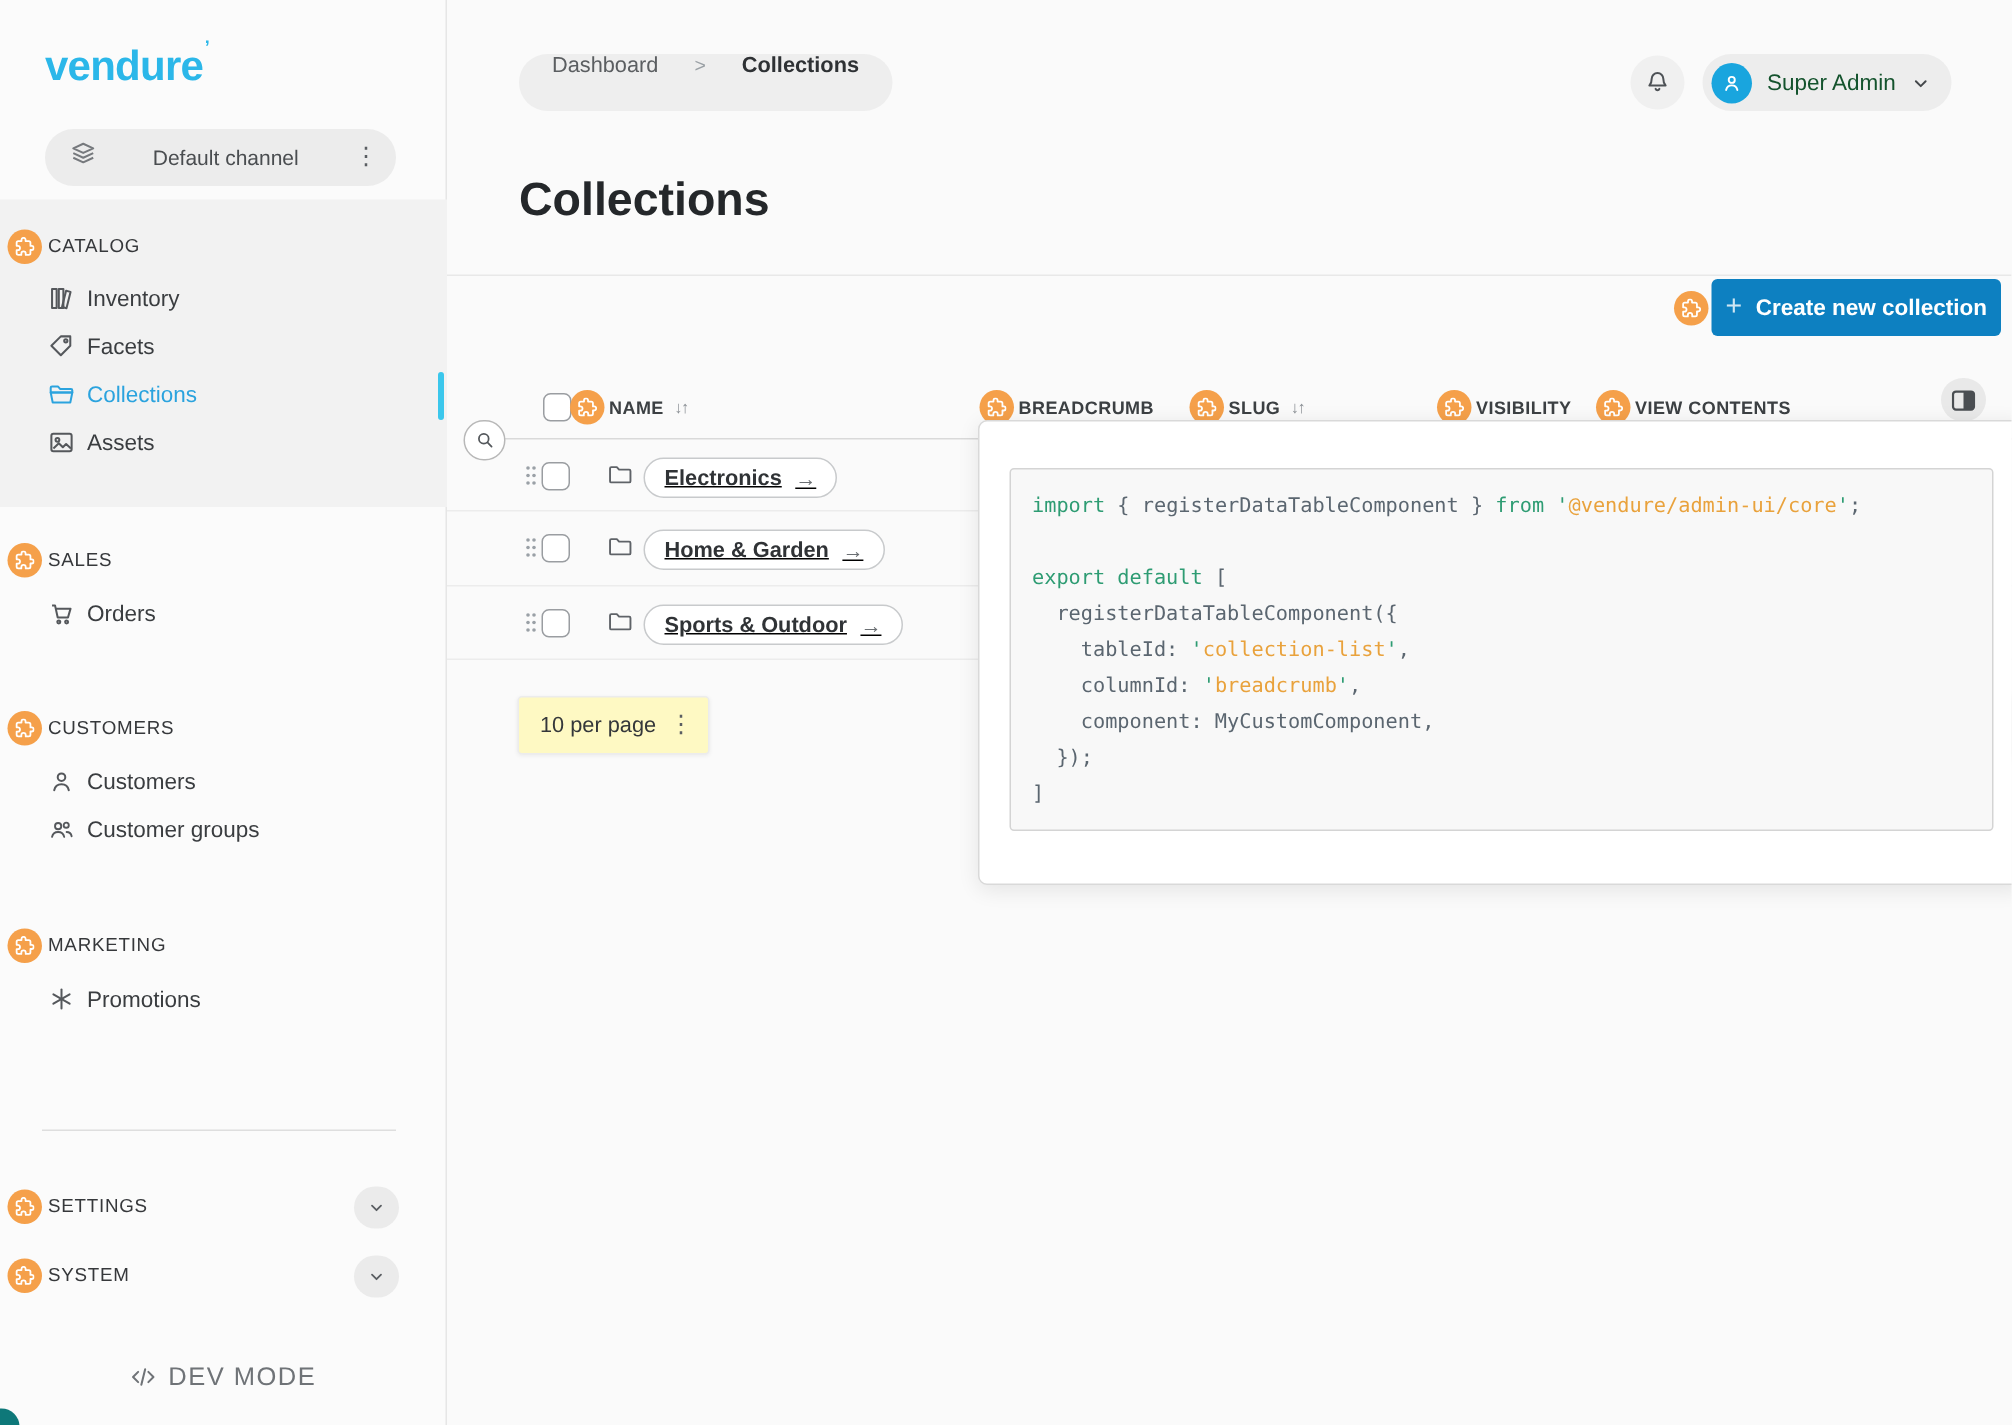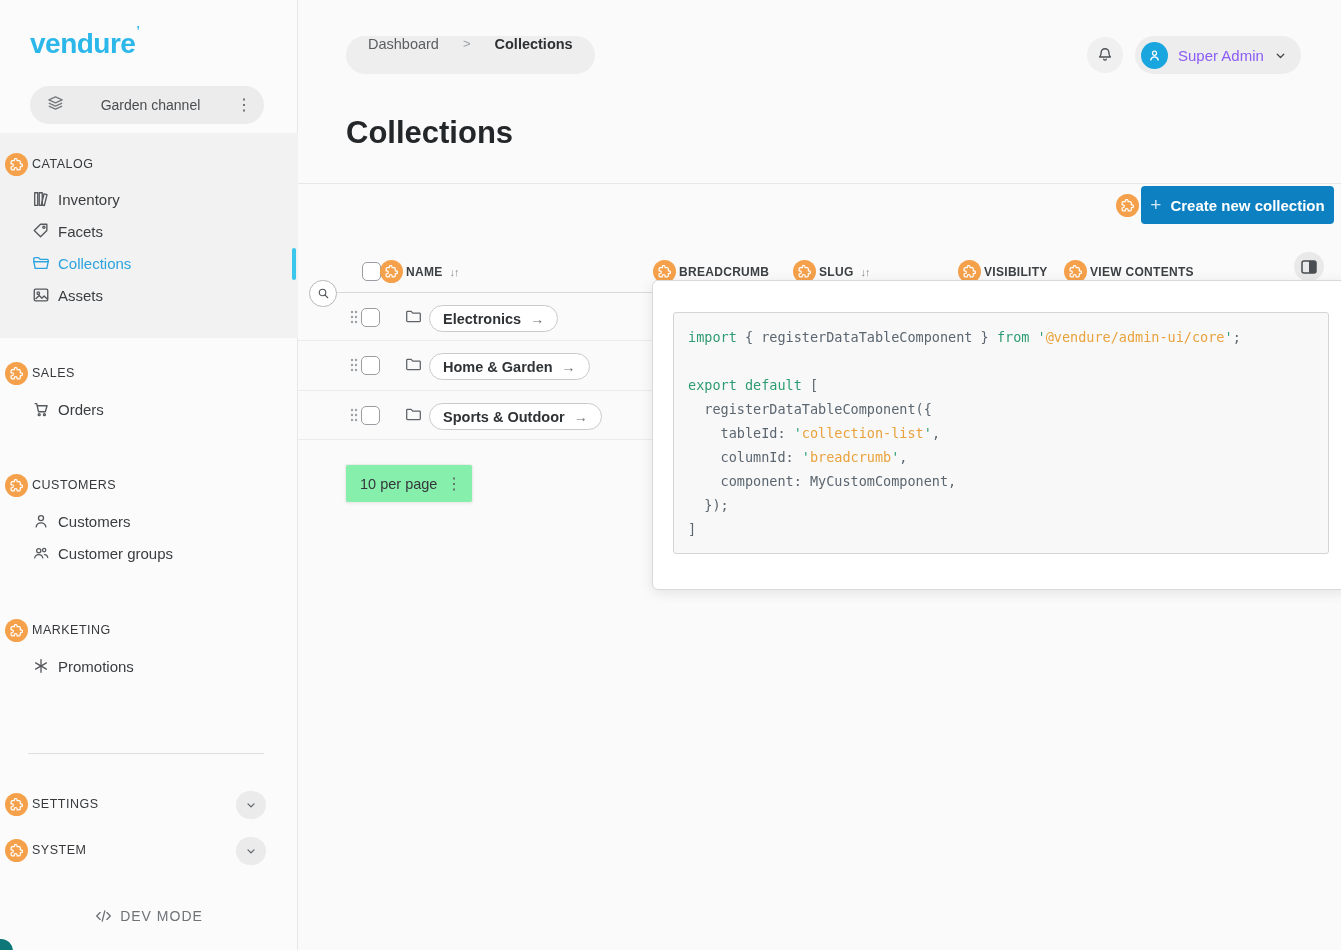--- a/index.html
+++ b/index.html
@@ -25,35 +25,35 @@
   .nav-item { position:absolute; left:0; width:298px; height:30px; display:flex; align-items:center; cursor:pointer; }
   .nav-item svg { position:absolute; left:32px; }
   .nav-item .ilabel { position:absolute; left:58px; font-size:15px; color:#3a3d40; }
   .nav-item.active .ilabel { color:#2ba3de; }
   .active-bar { position:absolute; right:1px; top:248px; width:4px; height:32px; background:#3bc7ec; border-radius:2px; }
 
   .side-divider { position:absolute; left:28px; top:753px; width:236px; height:1px; background:#dedede; }
 
   .collapser { position:absolute; left:236px; width:30px; height:28px; background:#ebebeb; border-radius:14px; display:flex; align-items:center; justify-content:center; cursor:pointer; }
 
-  .devmode { position:absolute; left:0; top:908px; width:298px; display:flex; align-items:center; justify-content:center; gap:8px; color:#6f7377; font-size:14px; letter-spacing:1px; cursor:pointer; }
+  .devmode { position:absolute; left:0; top:908px; width:298px; display:flex; align-items:center; justify-content:center; gap:8px; color:#6f7377; font-size:17px; letter-spacing:1px; cursor:pointer; }
   .corner-bubble { position:absolute; left:-11px; top:939px; width:24px; height:24px; border-radius:50%; background:#0e7879; }
 
   
   .badge { width:23px; height:23px; border-radius:50%; background:#f5a04a; display:inline-flex; align-items:center; justify-content:center; flex:none; cursor:pointer; }
 
   
   .breadcrumb-pill { position:absolute; left:346px; top:36px; height:38px; border-radius:19px; background:#eeeeee; display:flex; align-items:flex-start; gap:24px; padding:0 22px; }
   .breadcrumb-pill .bc-root { font-size:14.5px; color:#5b5e61; cursor:pointer; }
   .breadcrumb-pill .bc-sep { color:#9aa0a5; font-size:13px; }
   .breadcrumb-pill .bc-current { font-size:14.5px; color:#2e3134; font-weight:700; }
   .bell-btn { position:absolute; left:1087px; top:37px; width:36px; height:36px; border-radius:50%; background:#f0f0f0; display:flex; align-items:center; justify-content:center; cursor:pointer; }
   .user-pill { position:absolute; left:1135px; top:36px; width:166px; height:38px; border-radius:19px; background:#ededed; display:flex; align-items:center; padding:0 14px 0 6px; cursor:pointer; }
   .avatar { width:27px; height:27px; border-radius:50%; background:#19a5de; display:flex; align-items:center; justify-content:center; flex:none; }
-  .user-pill .uname { flex:1; margin:0 8px 0 10px; font-size:15px; color:#8b5cf6; }
+  .user-pill .uname { flex:1; margin:0 8px 0 10px; font-size:15px; color:#14532d; }
 
   .page-title { position:absolute; left:346px; top:115px; font-size:31px; font-weight:700; color:#24272a; }
   .main-hr { position:absolute; left:298px; top:183px; width:1043px; height:1px; background:#e8e8e8; }
 
   .create-badge { position:absolute; left:1116px; top:194px; }
   .create-btn { position:absolute; left:1141px; top:186px; width:193px; height:38px; background:#0d80c1; border:none; border-radius:4px; color:#fff; font-size:15px; font-weight:700; font-family:"Liberation Sans", sans-serif; display:flex; align-items:center; justify-content:center; gap:9px; cursor:pointer; }
   .create-btn .plus { font-weight:400; font-size:19px; color:#cfe6f3; }
 
   
   .th-border { position:absolute; left:332px; top:292px; width:1009px; height:1px; background:#d9d9d9; }
@@ -61,25 +61,25 @@
   .hdr-cell { position:absolute; top:250px; height:43px; display:flex; align-items:center; gap:3px; }
   .hdr-label { font-size:12px; font-weight:700; color:#3c4043; letter-spacing:.3px; }
   .sort-icon { font-size:11px; color:#8a8f94; letter-spacing:-1px; margin-left:4px; cursor:pointer; }
   .colpicker-btn { position:absolute; left:1294px; top:252px; width:30px; height:29px; border-radius:15px; background:#e9e9e9; display:flex; align-items:center; justify-content:center; cursor:pointer; }
   .search-pill { position:absolute; left:309px; top:280px; width:28px; height:27px; border-radius:14px; background:#fff; border:1px solid #b8b8b8; display:flex; align-items:center; justify-content:center; cursor:pointer; z-index:3; }
 
   .trow { position:absolute; left:298px; width:1043px; height:49px; border-bottom:1px solid #ececec; }
   .trow .drag { position:absolute; left:52px; top:17px; cursor:grab; }
   .trow .checkbox { position:absolute; left:63px; top:15px; }
   .trow .folder { position:absolute; left:107px; top:15px; }
-  .chip { position:absolute; left:131px; top:12px; height:27px; border:1px solid #c8cacc; border-radius:14px; background:#fff; display:inline-flex; align-items:center; gap:9px; padding:0 13px; cursor:pointer; }
+  .chip { position:absolute; left:131px; top:12px; height:27px; border:1px solid #c8cacc; border-radius:14px; background:#fff; display:inline-flex; align-items:center; gap:9px; padding:0 13px; cursor:pointer;text-decoration:underline; }
   .chip .cname { font-size:14.5px; font-weight:700; color:#303336; }
   .chip .carrow { font-size:14px; color:#6b6f73; }
 
-  .pagination-card { position:absolute; left:345px; top:464px; width:128px; height:39px; background:#86efac; border:1px solid #ececec; border-radius:3px; box-shadow:0 1px 3px rgba(0,0,0,.06); display:flex; align-items:center; padding:0 10px 0 14px; cursor:pointer; }
+  .pagination-card { position:absolute; left:345px; top:464px; width:128px; height:39px; background:#fef9c3; border:1px solid #ececec; border-radius:3px; box-shadow:0 1px 3px rgba(0,0,0,.06); display:flex; align-items:center; padding:0 10px 0 14px; cursor:pointer; }
   .pagination-card .pp { flex:1; font-size:14.5px; color:#34373a; }
   .next-btn { position:absolute; left:1300px; top:462px; width:41px; height:45px; background:#fbfbfb; border:1px solid #f0f0f0; border-radius:4px; box-shadow:0 1px 5px rgba(0,0,0,.12); display:flex; align-items:center; justify-content:center; font-size:15px; color:#85898d; cursor:pointer; z-index:4; }
 
   
   .code-popup { position:absolute; left:652px; top:280px; width:698px; height:310px; background:#fff; border:1px solid #d9d9d9; border-radius:6px; box-shadow:0 3px 14px rgba(0,0,0,.09); z-index:5; padding:31px 20px; }
   .code-block { width:100%; background:#f8f8f8; border:1px solid #d4d4d4; border-radius:3px; padding:12px 0 12px 14px; font-family:"DejaVu Sans Mono", monospace; font-size:13.5px; line-height:24px; color:#5b6670; white-space:pre; }
   .code-line { height:24px; }
   .kw { color:#2e9c73; }
   .q  { color:#2e9c73; }
   .str{ color:#e9a23c; }
@@ -94,21 +94,21 @@
     <div class="logo"><span>vendure</span><sup>’</sup></div>
 
     <div class="channel-pill">
       <span>
         <svg width="19" height="19" viewBox="0 0 20 20" fill="none" stroke="#76797d" stroke-width="1.4" stroke-linejoin="round">
             <path d="M10 3l7 3.2-7 3.2-7-3.2z"></path>
             <path d="M3 9.6l7 3.2 7-3.2"></path>
             <path d="M3 12.8l7 3.2 7-3.2"></path>
           </svg>
       </span>
-      <span class="label">Garden channel</span>
+      <span class="label">Default channel</span>
       <span class="kebab"></span>
     </div>
 
     <div class="catalog-block"></div>
 
     <div class="nav-group-header" style="top:151px">
       <span class="badge">
           <svg width="13" height="13" viewBox="0 0 24 24" fill="none" stroke="#ffffff" stroke-width="2.2" stroke-linejoin="round">
             <path d="M20.5 11H19V7a2 2 0 0 0-2-2h-4V3.5a2.5 2.5 0 0 0-5 0V5H4a2 2 0 0 0-2 2v3.8h1.5a2.7 2.7 0 0 1 0 5.4H2V20a2 2 0 0 0 2 2h3.8v-1.5a2.7 2.7 0 0 1 5.4 0V22H17a2 2 0 0 0 2-2v-4h1.5a2.5 2.5 0 0 0 0-5z"></path>
           </svg>

